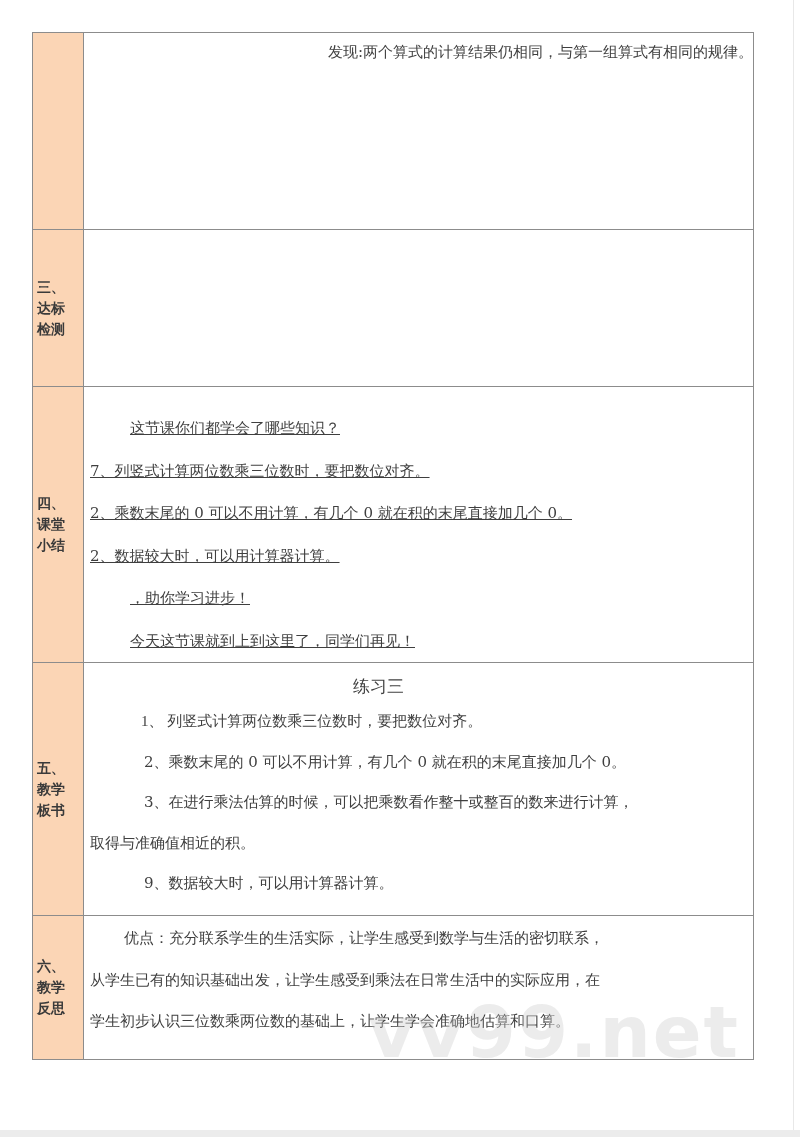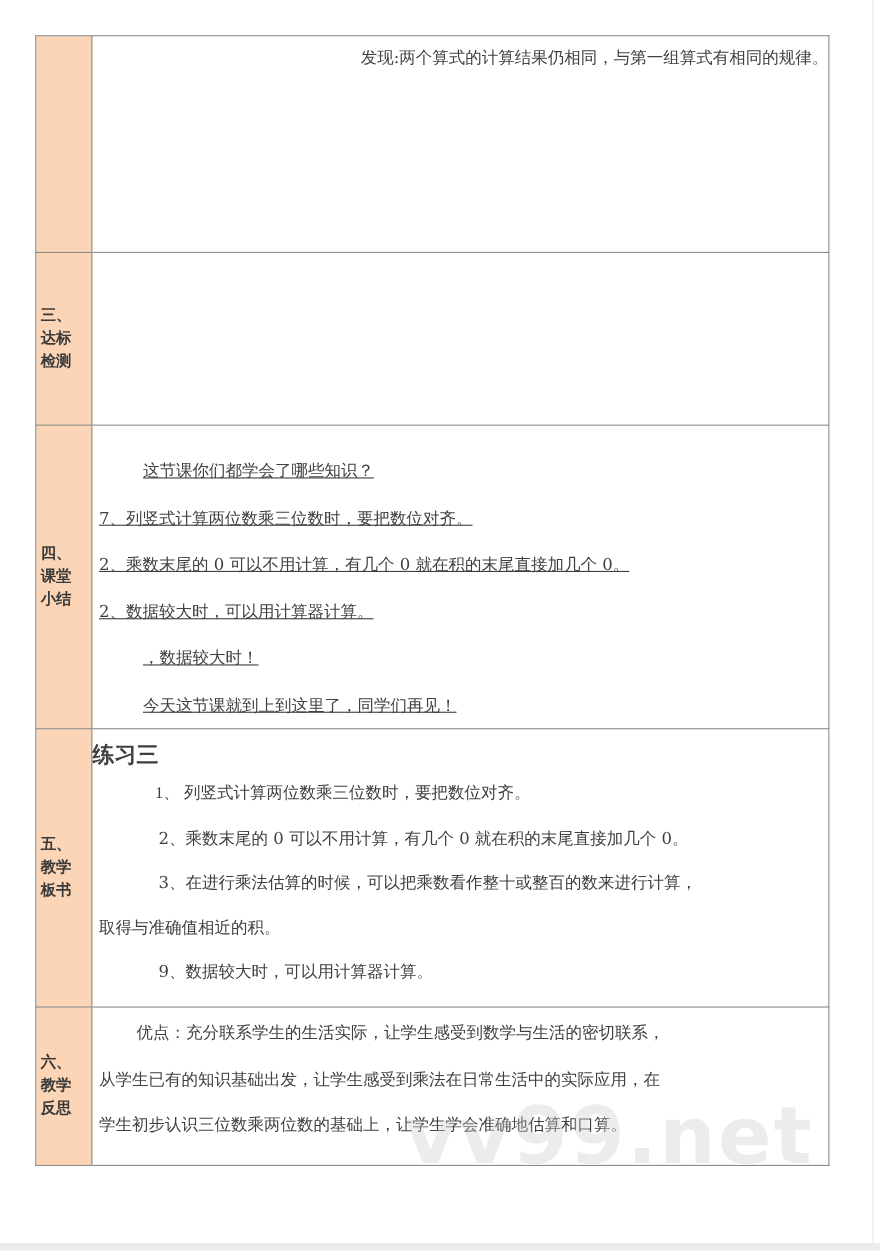--- a/index.html
+++ b/index.html
@@ -37,28 +37,28 @@
     .row-5 { height: 144px; }
 
     .row-1 .content-cell .p { padding: 10px 0 0 37px; text-align: right; }
 
     .row-3 .content-cell { padding-top: 20px; text-decoration: underline; }
     .row-3 .p { line-height: 42.5px; padding-left: 6px; }
     .row-3 .indent { padding-left: 46px; }
 
     .row-4 .content-cell { padding-top: 8px; }
     .row-4 .p { line-height: 40.5px; padding-left: 0; }
-    .row-4 .title { text-align: left; font-weight: bold;
-      font-family: "DejaVu Sans", "Liberation Sans", sans-serif; padding-right: 80px; font-size: 20px; line-height: 30px; }
+    .row-4 .title { text-align: center; font-weight: normal;
+      font-family: "DejaVu Sans", "Liberation Sans", sans-serif; padding-right: 80px; font-size: 17px; line-height: 30px; }
     .row-4 .i1 { padding-left: 57px; font-family: Liberation Serif, serif; }
     .row-4 .i2 { padding-left: 60px; }
     .row-4 .i0 { padding-left: 6px; }
 
     .row-5 .content-cell { padding-top: 3px; }
-    .row-5 .p { line-height: 41.5px; padding-left: 6px; }
+    .row-5 .p { line-height: 41.5px; padding-left: 6px; font-family: Liberation Mono, monospace; }
     .row-5 .indent { padding-left: 40px; }
 
     .watermark {
       position: absolute; left: 368px; top: 990px;
       font-family: "DejaVu Sans", "Liberation Sans", sans-serif;
       font-weight: bold; font-size: 72px; color: rgba(200,200,200,0.35);
       letter-spacing: 2px; pointer-events: none;
     }
   </style>
 </head>
@@ -89,21 +89,21 @@
     <td class="label-cell">
       <span>四、</span>
       <span>课堂</span>
       <span>小结</span>
     </td>
     <td class="content-cell">
       <p class="p indent">这节课你们都学会了哪些知识？</p>
       <p class="p">7、列竖式计算两位数乘三位数时，要把数位对齐。</p>
       <p class="p">2、乘数末尾的 0 可以不用计算，有几个 0 就在积的末尾直接加几个 0。</p>
       <p class="p">2、数据较大时，可以用计算器计算。</p>
-      <p class="p indent">，数据较大时！</p>
+      <p class="p indent">，助你学习进步！</p>
       <p class="p indent">今天这节课就到上到这里了，同学们再见！</p>
     </td>
   </tr>
 
   <tr class="row-4">
     <td class="label-cell">
       <span>五、</span>
       <span>教学</span>
       <span>板书</span>
     </td>

